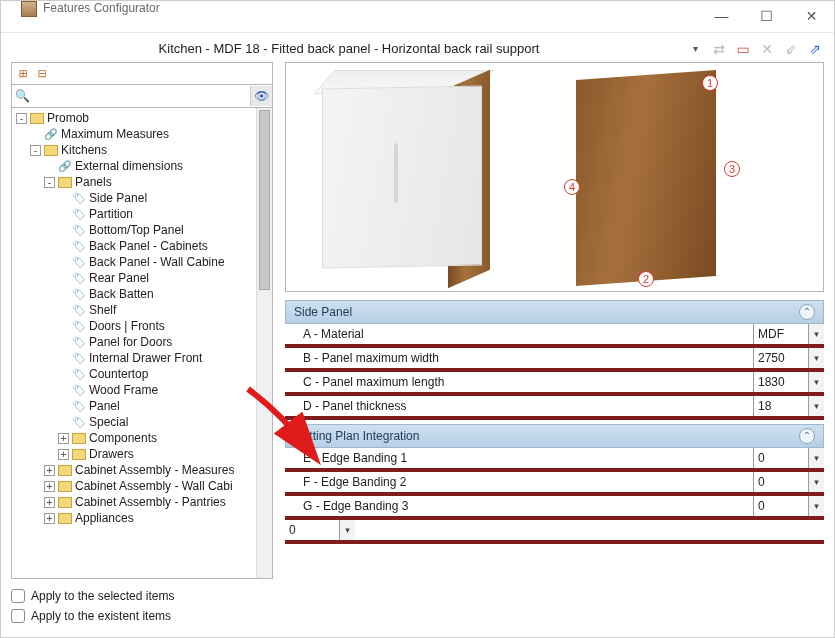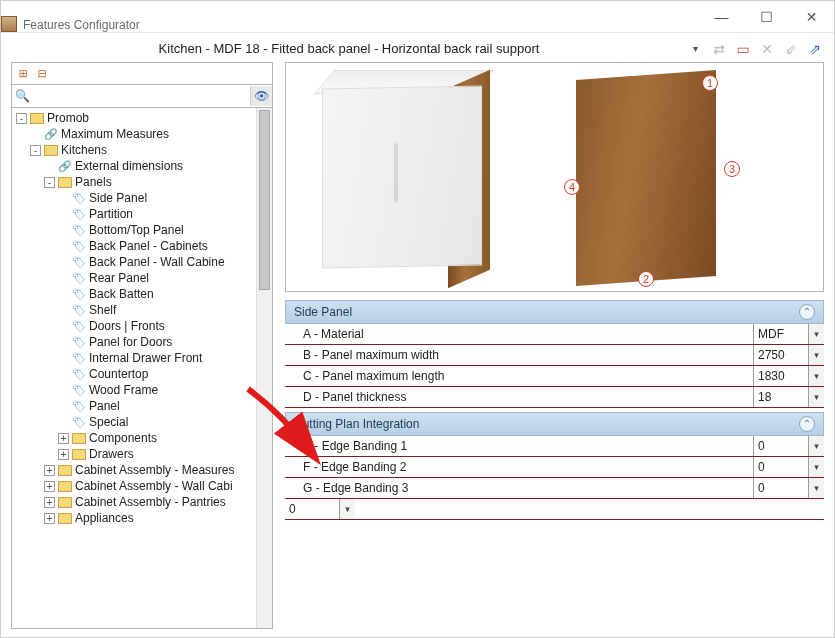--- a/index.html
+++ b/index.html
@@ -17,22 +17,22 @@
     width: 835px;
     height: 638px;
     border: 1px solid #ccc;
     display: flex;
     flex-direction: column;
     background: #fff;
   }
   .titlebar {
     height: 32px;
     display: flex;
-    align-items: flex-end;
-    padding-left: 0;
+    align-items: flex-start;
+    padding-left: 20px;
     border-bottom: 1px solid #e6e6e6;
   }
   .titlebar .app-icon {
     width: 16px; height: 16px;
     margin-right: 6px;
     background: linear-gradient(#d2b48c,#a97c50);
     border: 1px solid #8a5a2b;
   }
   .titlebar .title { color: #6a6a6a; font-size: 12px; }
   .win-controls { margin-left: auto; display: flex; }
@@ -194,21 +194,21 @@
     font-size:12px; color:#1d3a57;
   }
   .section-head .collapse-btn{
     margin-left:auto; width:16px;height:16px;
     border:1px solid #8aa5c0; border-radius:50%;
     background:#eef5fb;
     font-size:10px; line-height:14px; text-align:center; color:#486f96;
   }
   .prop-row{
     display:flex; align-items:stretch;
-    border-bottom:1px solid #7f1d1d;
+    border-bottom:4px solid #7f1d1d;
   }
   .prop-row .pk{
     flex:1; padding:3px 6px 3px 18px;
     border-right:1px solid #9a9a9a;
     font-size:12px;
   }
   .prop-row .pv{
     width:70px;
     display:flex;
   }
@@ -558,20 +558,30 @@
           <div class="prop-row">
             <div class="pv">
                 <div class="val">0</div>
                 <div class="dd">▾</div>
               </div>
           </div>
         </div>
       </div>
     </div>
 
+    <div class="bottom-opts">
+      <div class="check-row">
+        <span class="fauxcheck"></span>
+        <span>Apply to the selected items</span>
+      </div>
+      <div class="check-row">
+        <span class="fauxcheck"></span>
+        <span>Apply to the existent items</span>
+      </div>
+    </div>
 
 
   </div>
 
   <svg class="arrow-note" width="90" height="85">
     <defs>
       <marker id="ah" markerWidth="10" markerHeight="10" refX="6" refY="3" orient="auto">
         <path d="M0,0 L0,6 L9,3 z" fill="#e01b1b"></path>
       </marker>
     </defs>

